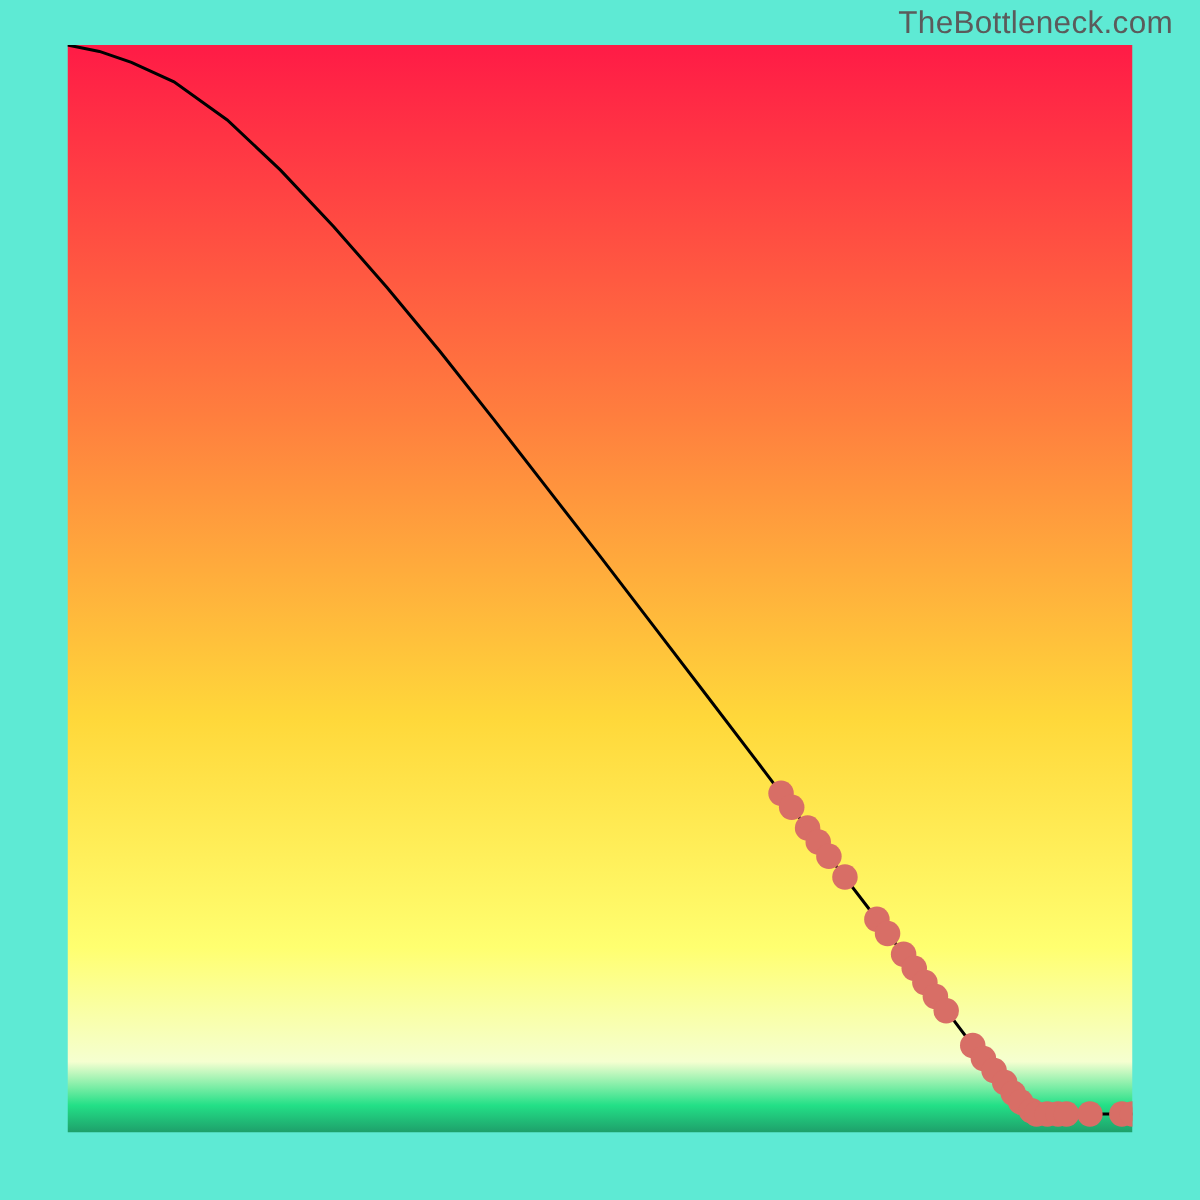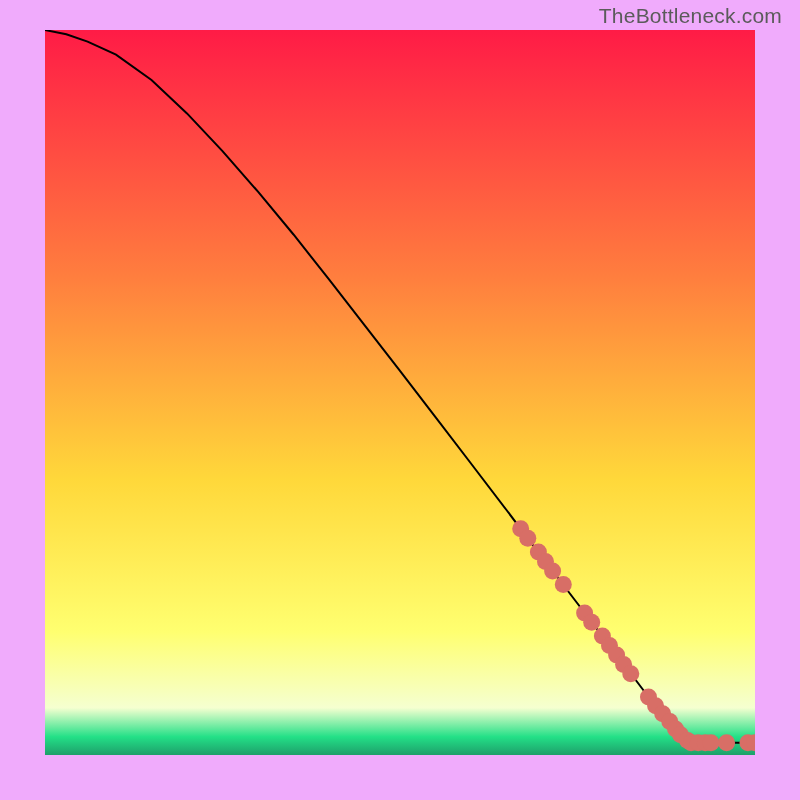--- a/index.html
+++ b/index.html
@@ -1,21 +1,21 @@
 <!DOCTYPE html>
 <html><head>
 <meta charset="utf-8">
 <style>
   * { margin: 0; padding: 0; box-sizing: border-box; }
   html, body { width: 800px; height: 800px; background: #000; overflow: hidden; }
   .frame {
     position: absolute;
     left: 0; top: 0;
     width: 800px; height: 800px;
-    background: #f0abfc;
+    background: #5eead4;
   }
   .watermark {
     position: absolute;
     top: 4px;
     right: 18px;
     font-family: Arial, Helvetica, sans-serif;
     font-size: 21px;
     color: #5b5b5b;
     letter-spacing: 0.2px;
   }

